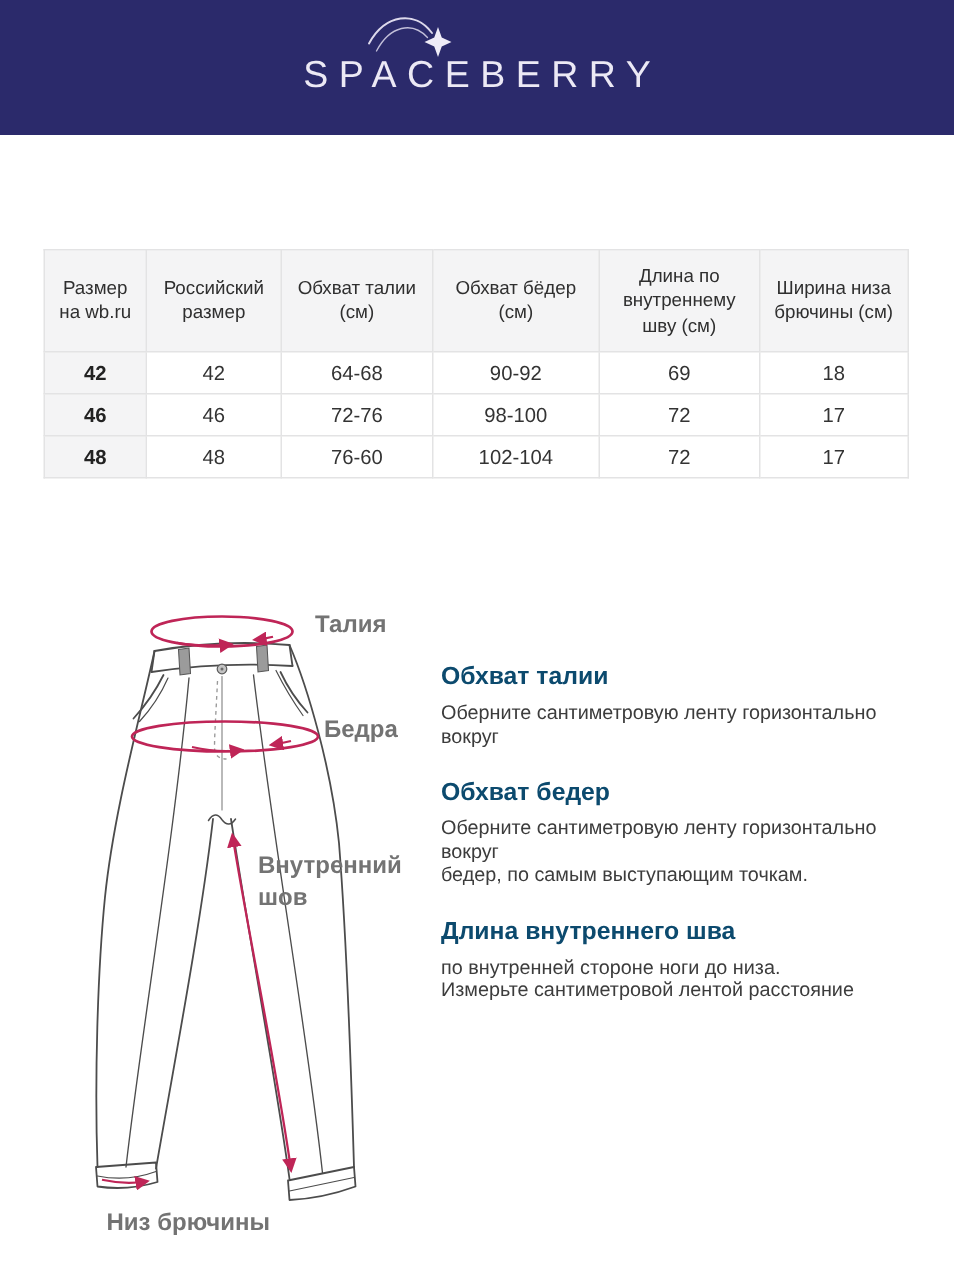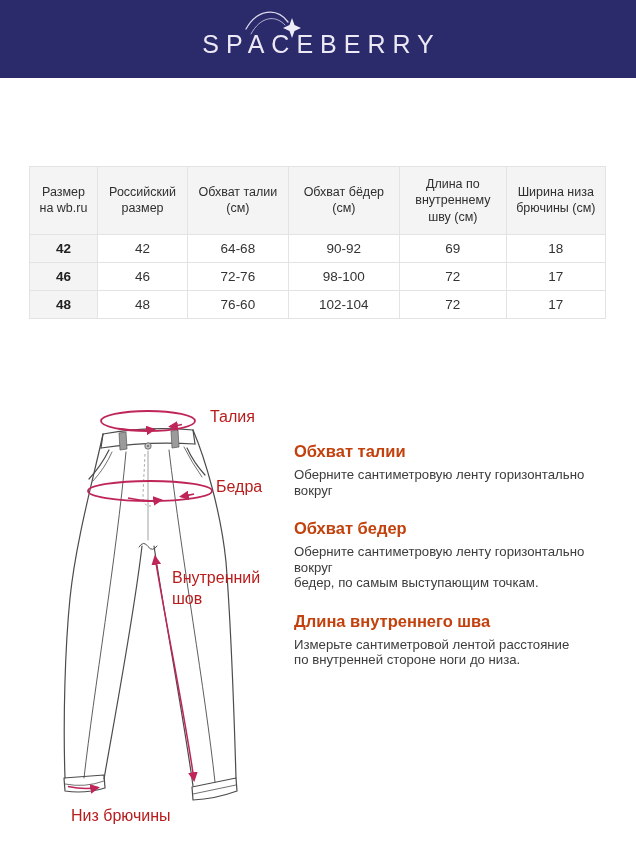--- a/index.html
+++ b/index.html
@@ -1,50 +1,50 @@
 <!DOCTYPE html>
 <html><head>
 <meta charset="utf-8">
 <style>
   html,body{margin:0;padding:0;background:#fff;}
   .page{position:relative;width:636px;height:848px;background:#ffffff;
         font-family:"Liberation Sans",sans-serif;overflow:hidden;color:#2d2d2d;}
 
   
-  .banner{position:absolute;left:0;top:0;width:636px;height:78px;background:#2b2a6b;
+  .banner{position:absolute;left:0;top:0;width:636px;height:90px;background:#2b2a6b;
           display:flex;align-items:center;justify-content:center;text-align:center;}
   .logo-text{color:#ece9f5;font-size:25px;letter-spacing:7px;padding-left:7px;
              margin-top:10px;font-weight:400;}
   .star-svg{position:absolute;left:244px;top:4px;}
 
   
   .size-table{position:absolute;left:29px;top:166px;width:577px;border-collapse:collapse;
               table-layout:fixed;}
   .size-table th,.size-table td{border:1px solid #e3e3e4;text-align:center;vertical-align:middle;}
   .size-table th{background:#f4f4f5;font-weight:400;font-size:12.5px;line-height:1.3;
                  color:#2f2f2f;padding:9px 5px;}
   .size-table td{font-size:13.5px;color:#333;padding:6px 4px;height:15px;}
   .size-table td.first-col{background:#f4f4f5;font-weight:700;color:#222;}
 
   
   .pants-svg{position:absolute;left:42px;top:390px;}
-  .fig-label{position:absolute;font-size:16px;font-weight:400;color:#b91c1c;line-height:1.3;}
+  .fig-label{position:absolute;font-size:16px;font-weight:700;color:#737373;line-height:1.3;}
   .lbl-waist{left:210px;top:407px;}
   .lbl-hips{left:216px;top:477px;}
   .lbl-inseam{left:172px;top:568px;width:104px;}
   .lbl-hem{left:71px;top:806px;}
 
   
   .info-col{position:absolute;left:294px;top:441px;width:314px;}
   .model-info{margin:0 0 30px 0;}
   .model-line{font-size:16px;line-height:25px;color:#222;}
   .model-line .lbl{font-weight:700;}
   .model-line .val{font-weight:400;margin-left:4px;}
   .section{margin-bottom:20px;}
-  .section-title{font-size:16.5px;font-weight:700;color:#c2410c;line-height:20px;margin:0 0 6px 0;}
+  .section-title{font-size:16.5px;font-weight:700;color:#0c4a6e;line-height:20px;margin:0 0 6px 0;}
   .section-text{font-size:13.2px;line-height:15.5px;color:#3c3c3c;}
 </style>
 </head>
 <body>
 
 <div class="page">
 
   <div class="banner">
     <svg class="star-svg" width="76" height="34" viewBox="0 0 76 34">
       <path d="M2,25 C13,5 33,3 44,18" stroke="#ddd9ec" stroke-width="1.3" fill="none" stroke-linecap="round"></path>
@@ -169,18 +169,18 @@
     </div>
 
     <div class="section">
       <div class="section-title">Обхват бедер</div>
       <div class="section-text">Оберните сантиметровую ленту горизонтально вокруг</div>
       <div class="section-text">бедер, по самым выступающим точкам.</div>
     </div>
 
     <div class="section">
       <div class="section-title">Длина внутреннего шва</div>
+      <div class="section-text">по внутренней стороне ноги до низа.</div>
       <div class="section-text">Измерьте сантиметровой лентой расстояние</div>
-      <div class="section-text">по внутренней стороне ноги до низа.</div>
     </div>
   </div>
 
 </div>
 
 </body></html>

